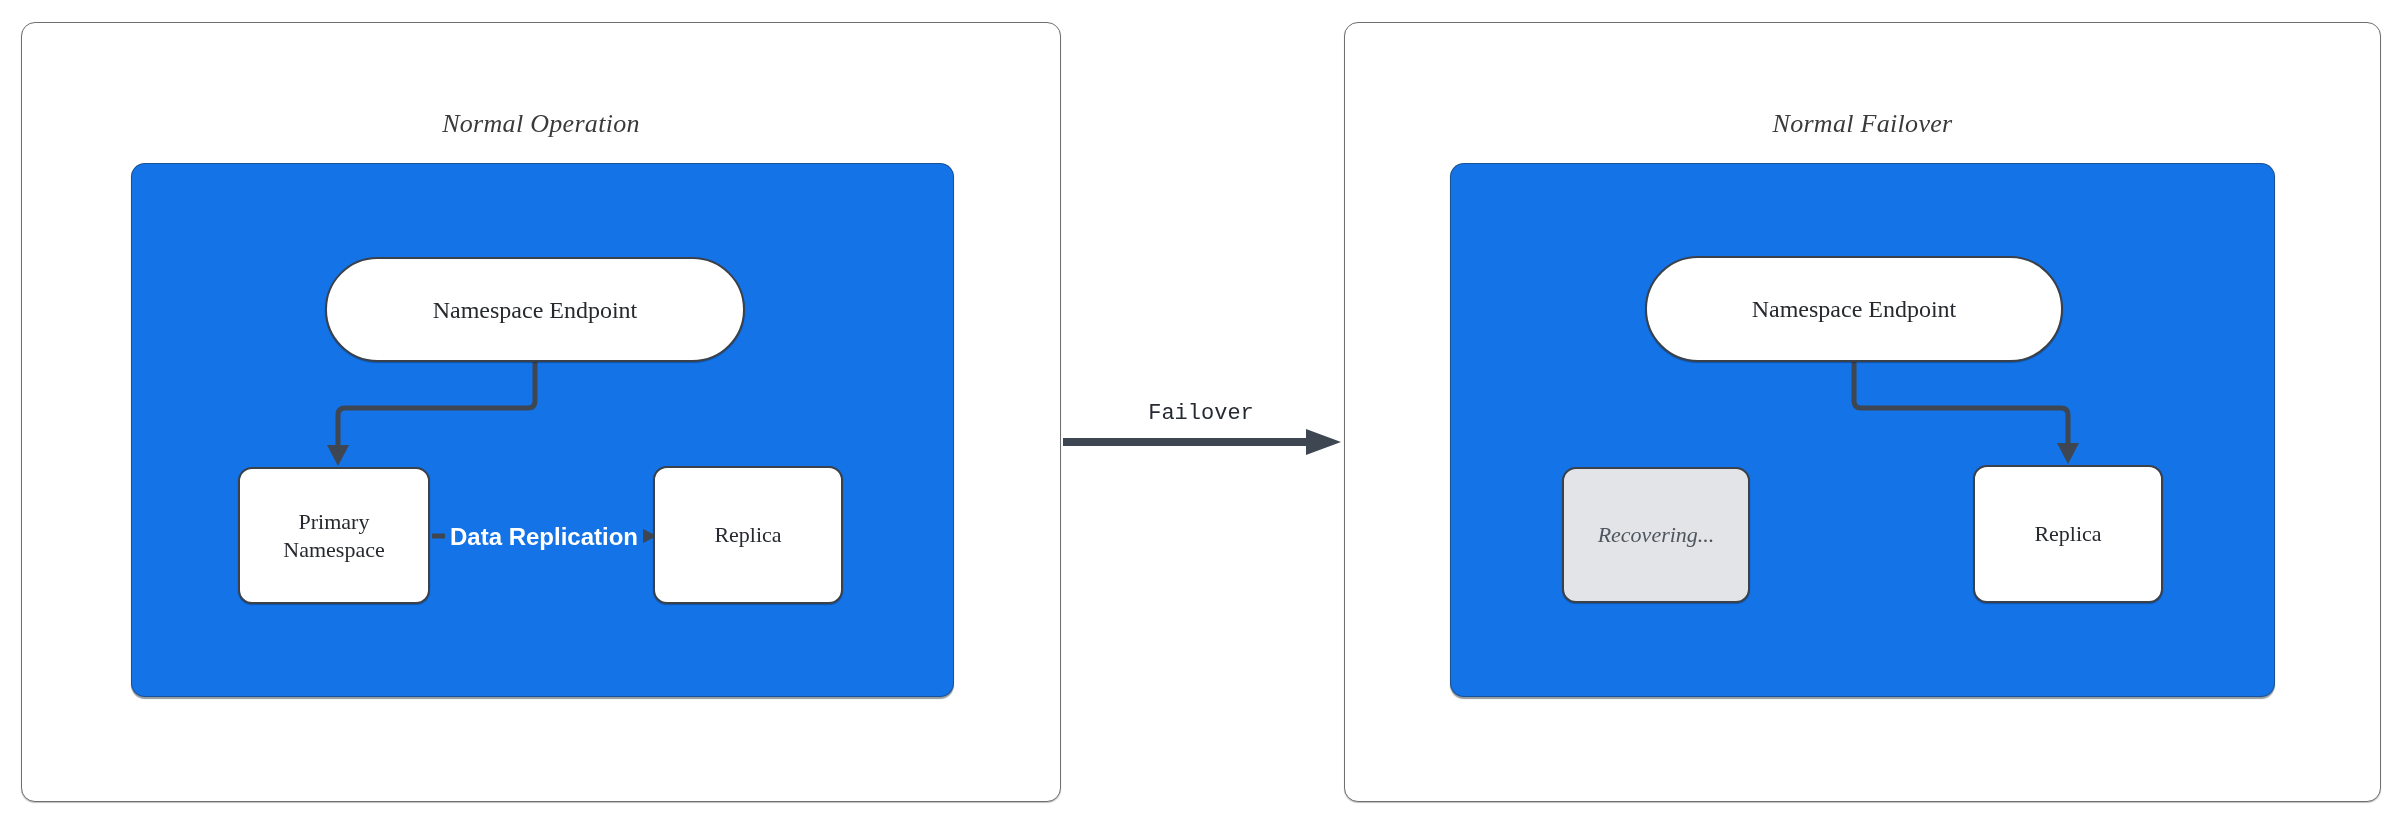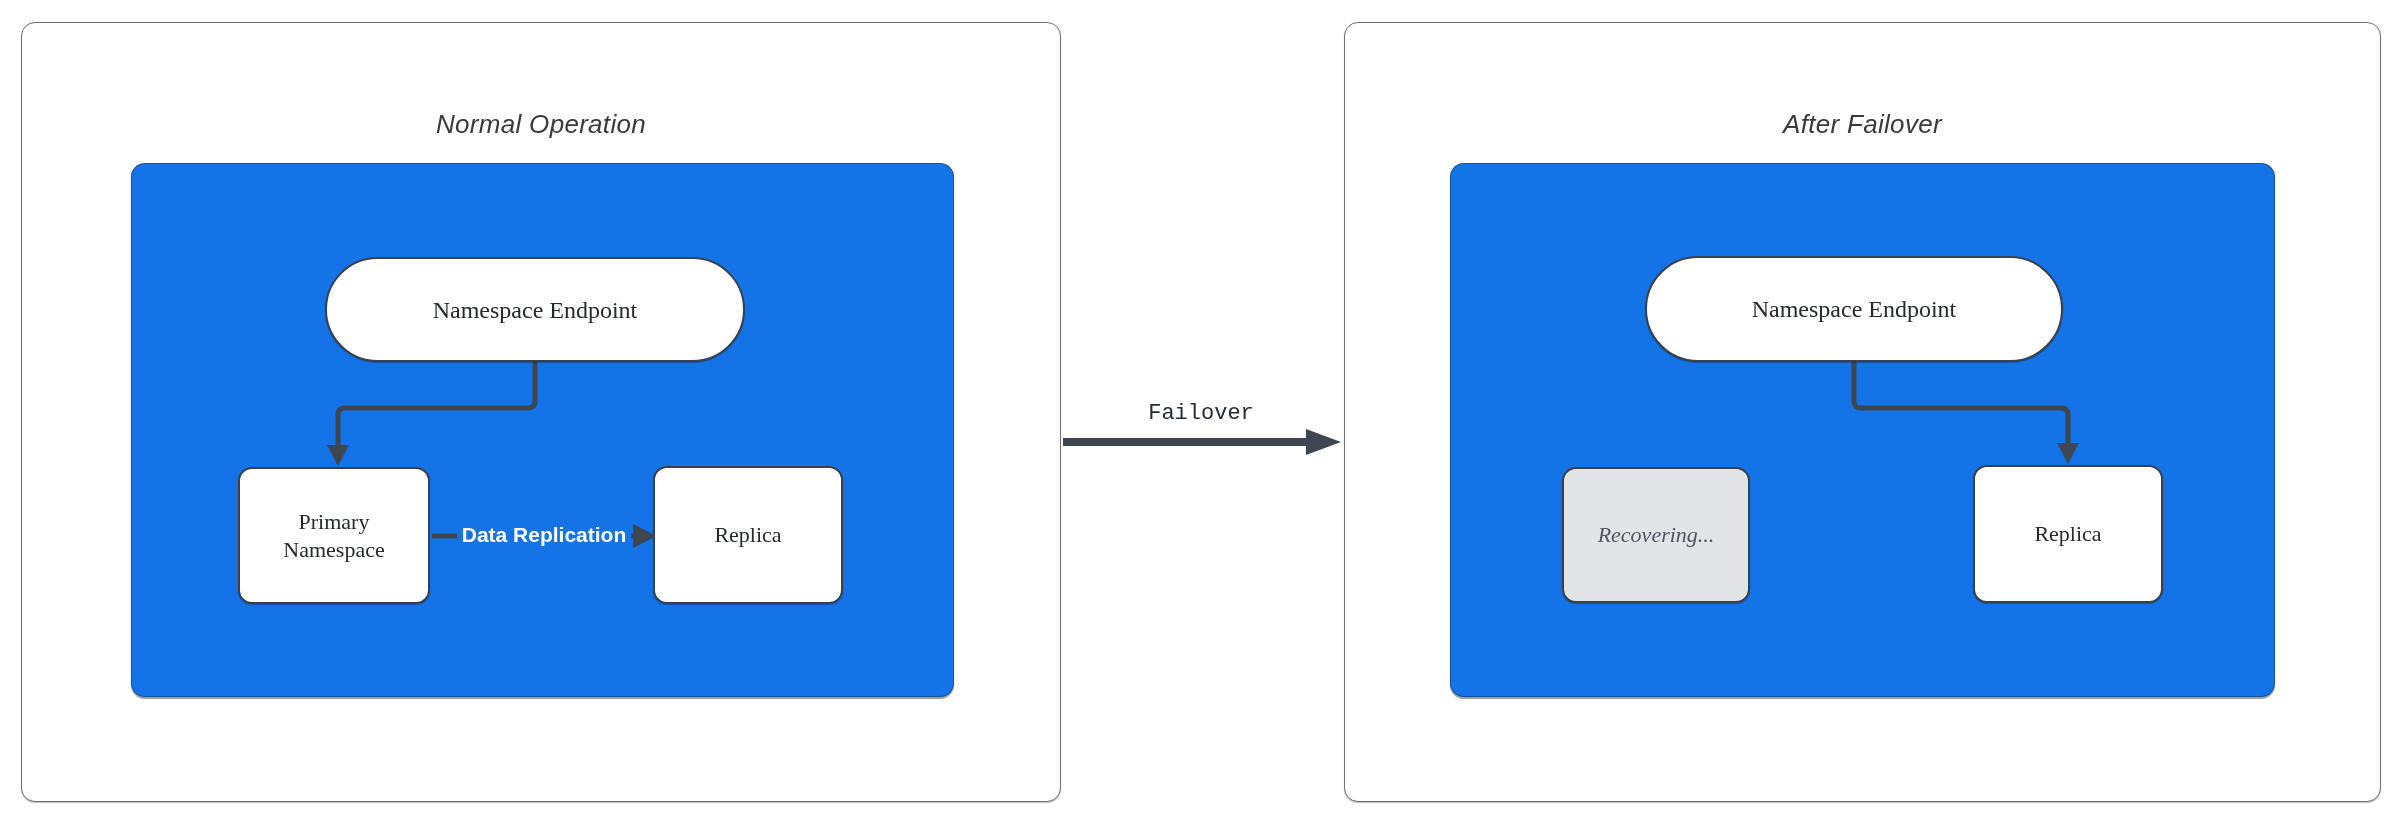--- a/index.html
+++ b/index.html
@@ -24,20 +24,21 @@
     position:absolute;top:22px;height:780px;
     background:#FFFFFF;border:1px solid var(--panel_border);border-radius:14px;
     box-shadow:0 1px 1px rgba(0,0,0,0.25);
   }
   .panel.left{left:21px;width:1040px;}
   .panel.right{left:1344px;width:1037px;}
   .panel-title{
     position:absolute;top:86px;left:0;width:100%;
     text-align:center;font-size:26px;font-style:italic;color:var(--title_text);
     letter-spacing:.3px;
+    font-family:Liberation Serif, serif;
   }
   .cluster{
     position:absolute;background:var(--blue);
     border:1px solid rgba(30,42,54,.45);border-radius:14px;
     box-shadow:0 2px 1px rgba(20,30,40,.45);
     z-index:1;
   }
   .cluster.left-c{left:131px;top:163px;width:823px;height:534px;}
   .cluster.right-c{left:1450px;top:163px;width:825px;height:534px;}
   svg.connectors{position:absolute;left:0;top:0;z-index:2;}
@@ -60,36 +61,36 @@
     left:1562px;top:467px;width:188px;height:136px;
     background:var(--recovering_fill);color:var(--recovering_text);font-style:italic;text-align:right;
   }
   .rect.replica-r{left:1973px;top:465px;width:190px;height:138px;}
   .edge-label-wrap{
     position:absolute;left:425px;top:521px;width:238px;z-index:3;
     display:flex;justify-content:center;
   }
   .edge-label{
     background:var(--blue);color:var(--label_on_blue);
-    font-size:21px;font-weight:bold;padding:2px 5px;white-space:nowrap;
+    font-size:24px;font-weight:bold;padding:2px 5px;white-space:nowrap;
   }
   .transition-label{
     position:absolute;left:1101px;top:401px;width:200px;z-index:3;
     text-align:center;font-size:22px;color:var(--transition_text);font-family:Liberation Mono, monospace;
   }
 </style>
 </head>
 <body>
 
 <div class="panel left">
   <div class="panel-title">Normal Operation</div>
 </div>
 
 <div class="panel right">
-  <div class="panel-title">After Failover</div>
+  <div class="panel-title">Normal Failover</div>
 </div>
 
 <div class="cluster left-c"></div>
 <div class="cluster right-c"></div>
 
 <svg class="connectors" width="2407" height="828" viewBox="0 0 2407 828">
 
   <g>
     <path class="edge-line" stroke-width="5" d="M535 362 L535 401 Q535 408 528 408 L345 408 Q338 408 338 415 L338 449"></path>
     <polygon class="edge-head" points="338,466 327,445 349,445"></polygon>

